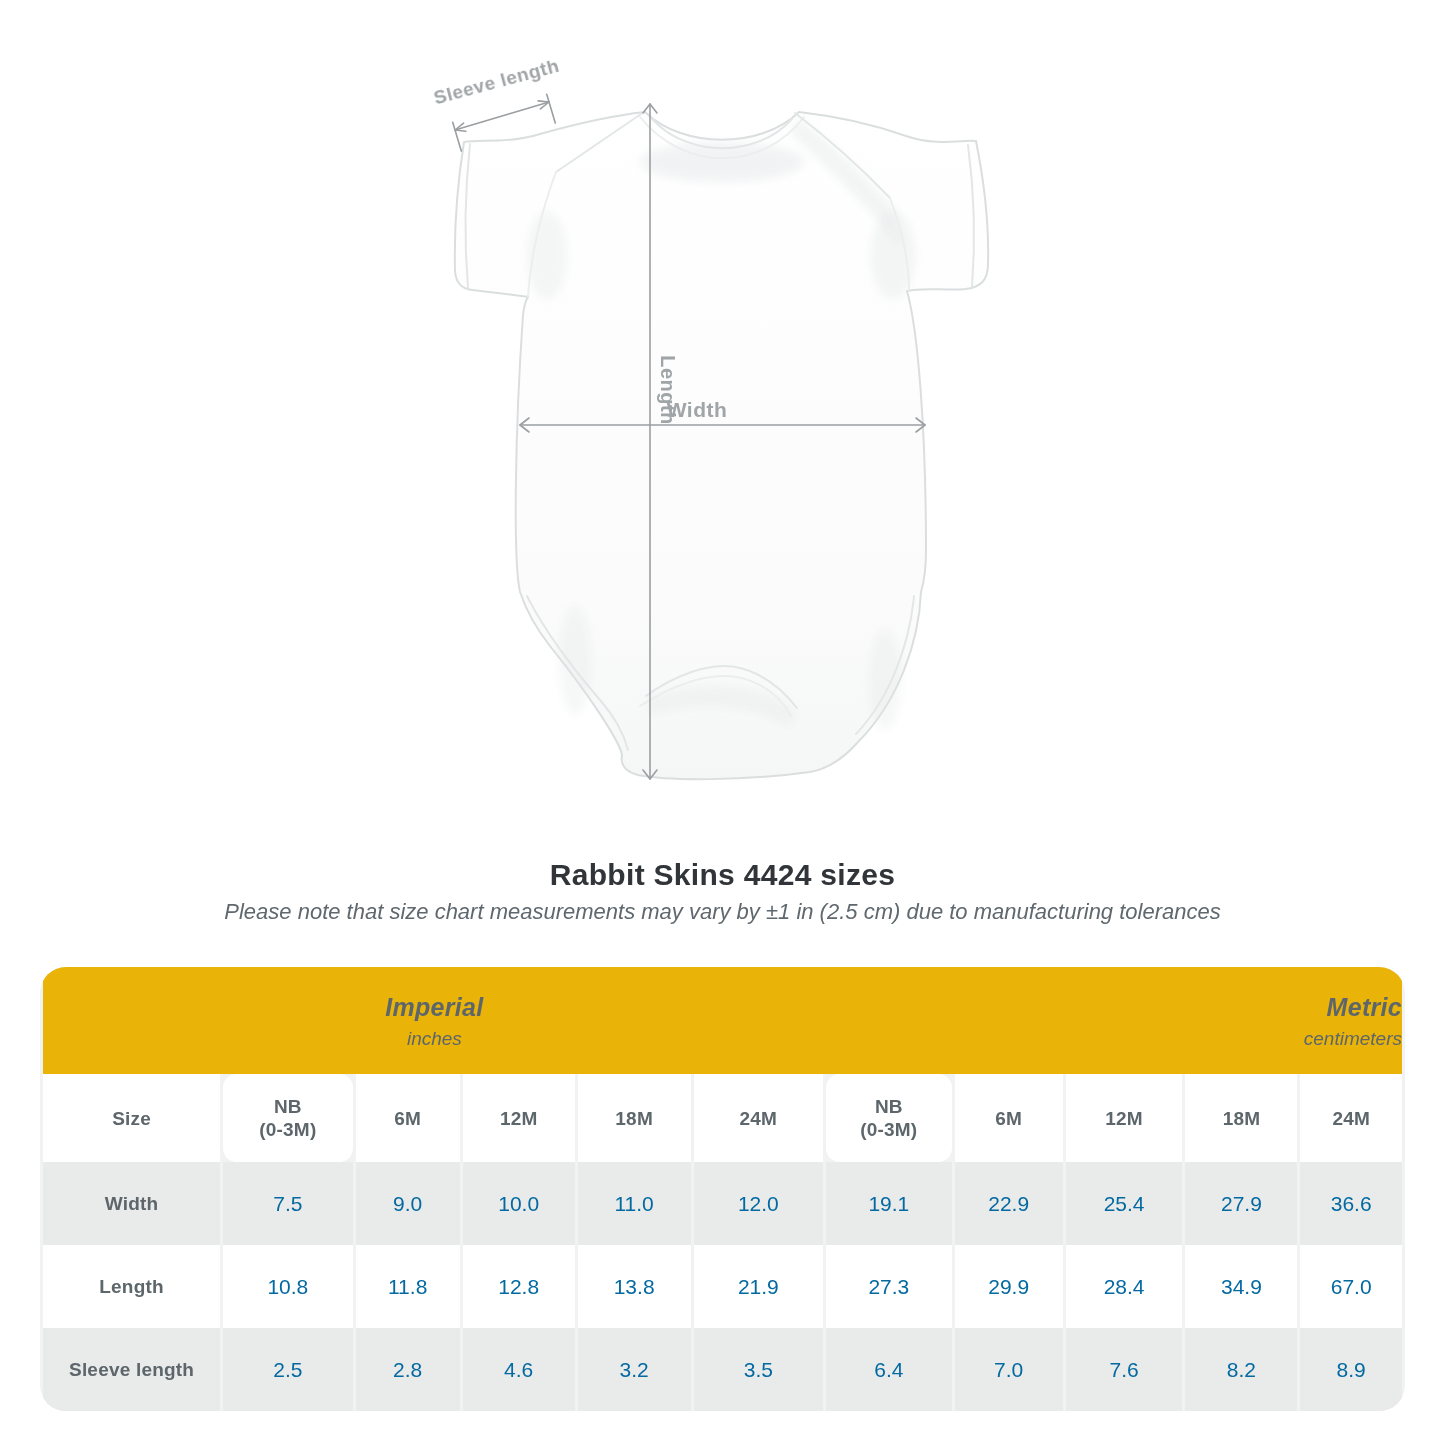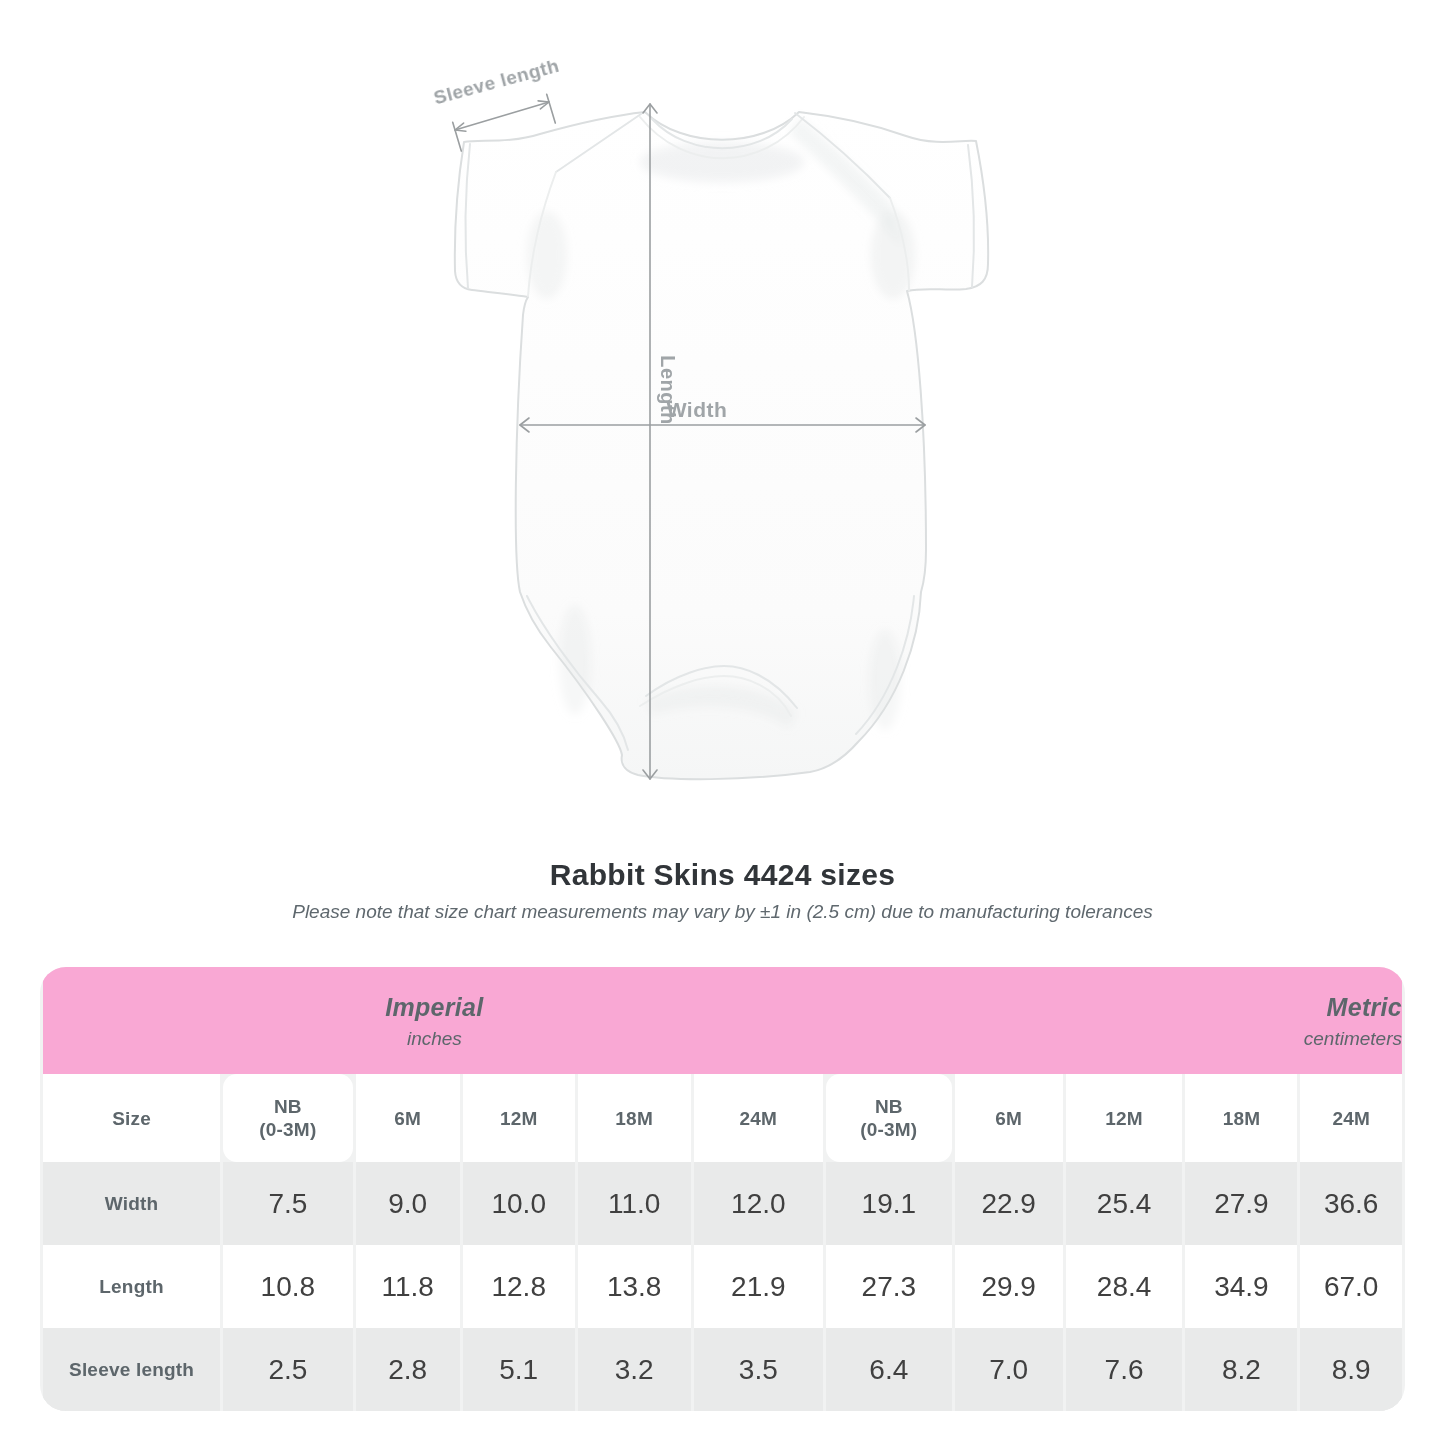--- a/index.html
+++ b/index.html
@@ -19,54 +19,54 @@
   .outline{fill:url(#bodyGrad);stroke:#dbdedf;stroke-width:2;stroke-linejoin:round;}
   .shadow{fill:#e2e5e6;}
 
   
   h1{
     margin:28px 0 0;text-align:center;
     font-size:30px;line-height:34px;color:#313539;letter-spacing:.3px;
   }
   .subtitle{
     margin:8px 0 0;text-align:center;font-style:italic;
-    font-size:19px;line-height:24px;color:#5f686e;
+    font-size:22px;line-height:24px;color:#5f686e;
   }
 
   
   .table-wrap{
     margin:43px 40px 0;border-radius:26px;overflow:hidden;
   }
   table.size-chart{
     width:100%;table-layout:fixed;
     border-collapse:separate;border-spacing:3px 0;
     background:#f1f2f2;
   }
   table.size-chart th, table.size-chart td{
     padding:0;text-align:center;vertical-align:middle;
   }
   .group-row th{
-    height:107px;background:#f9a8d4;vertical-align:top;padding-top:15px;
+    height:107px;background:#eab308;vertical-align:top;padding-top:15px;
   }
   .group-flex{display:flex;width:100%;}
   .group-cell-imperial{width:57.6%;}
   .group-cell-metric{width:42.4%;text-align:right;}
   .gname{font-size:25px;line-height:30px;font-weight:bold;font-style:italic;color:#5d666b;letter-spacing:.3px;}
   .gunit{margin-top:6px;font-size:19px;line-height:22px;font-weight:normal;font-style:italic;color:#5d666b;}
   .cols-row th{
     height:88px;background:#ffffff;color:#5d666b;
     font-size:19px;line-height:23px;font-weight:bold;letter-spacing:.2px;
   }
   .pre{white-space:pre-line;border-radius:14px;}
   tbody th.row-label{
     height:83px;background:inherit;color:#5d666b;
     font-size:19px;font-weight:bold;letter-spacing:.2px;
   }
   tbody td{
-    height:83px;font-size:28px;color:#404040;font-weight:normal;
+    height:83px;font-size:21px;color:#0369a1;font-weight:normal;
   }
   tr.row-gray{background:#e9eaea;}
   tr.row-white{background:#ffffff;}
   tbody tr{background-clip:padding-box;}
   tbody th, tbody td, .cols-row th, .group-row th{background-clip:padding-box;}
   tr.row-gray th, tr.row-gray td{background:#e9eaea;}
   tr.row-white th, tr.row-white td{background:#ffffff;}
 </style>
 </head>
 <body>
@@ -237,21 +237,21 @@
           <td>27.3</td>
           <td>29.9</td>
           <td>28.4</td>
           <td>34.9</td>
           <td>67.0</td>
         </tr>
         <tr class="row-gray">
           <th class="row-label">Sleeve length</th>
           <td>2.5</td>
           <td>2.8</td>
-          <td>5.1</td>
+          <td>4.6</td>
           <td>3.2</td>
           <td>3.5</td>
           <td>6.4</td>
           <td>7.0</td>
           <td>7.6</td>
           <td>8.2</td>
           <td>8.9</td>
         </tr>
       </tbody>
     </table>

